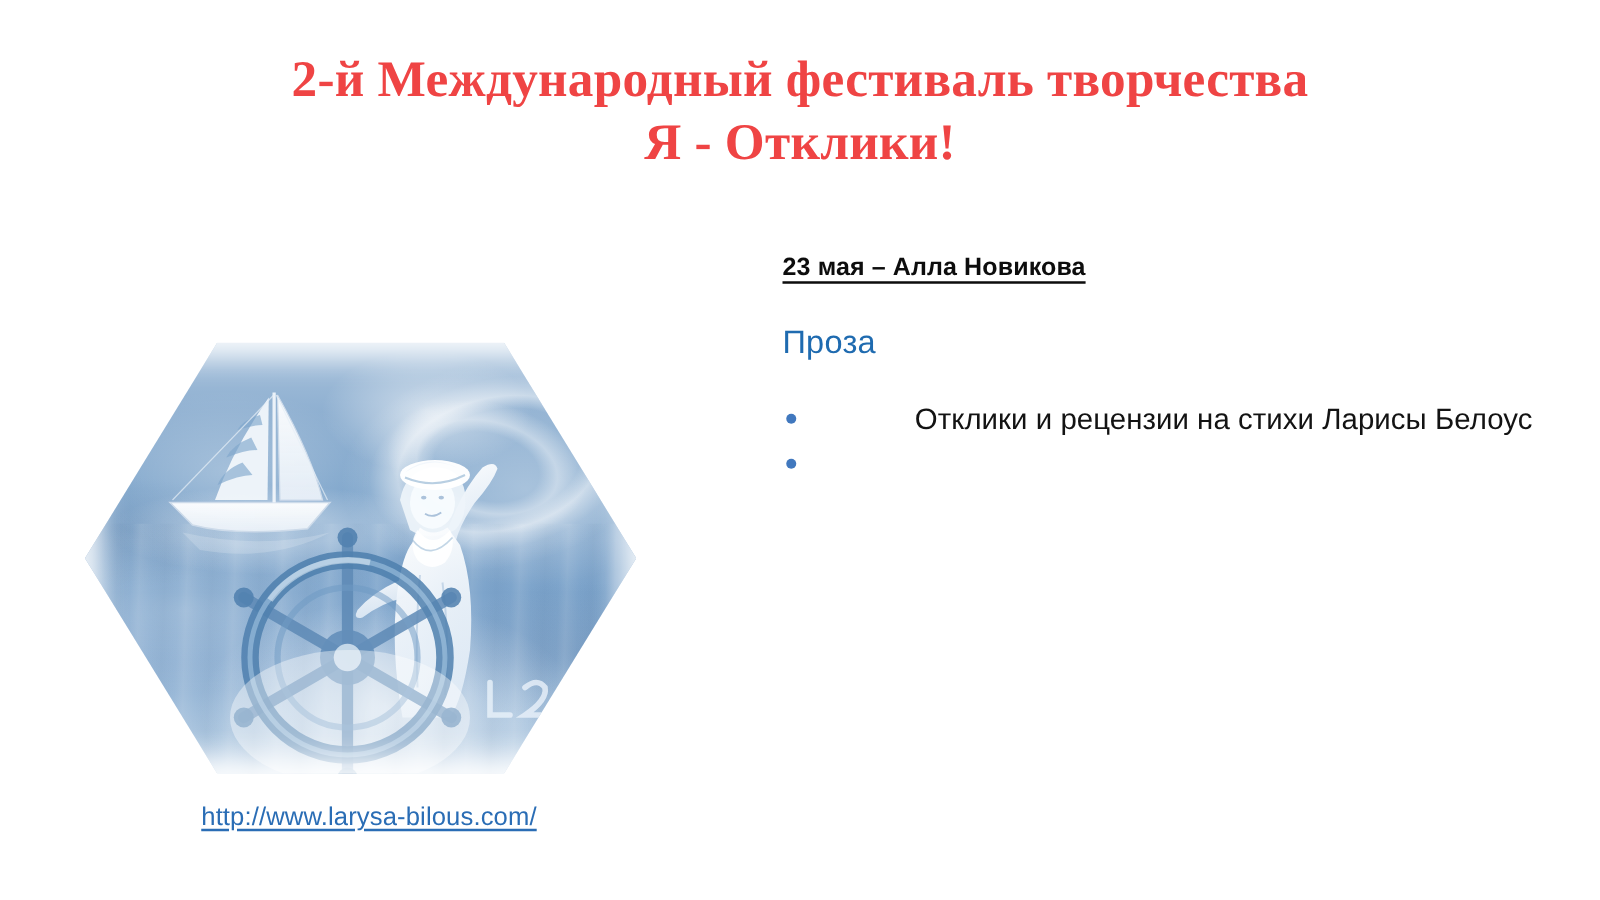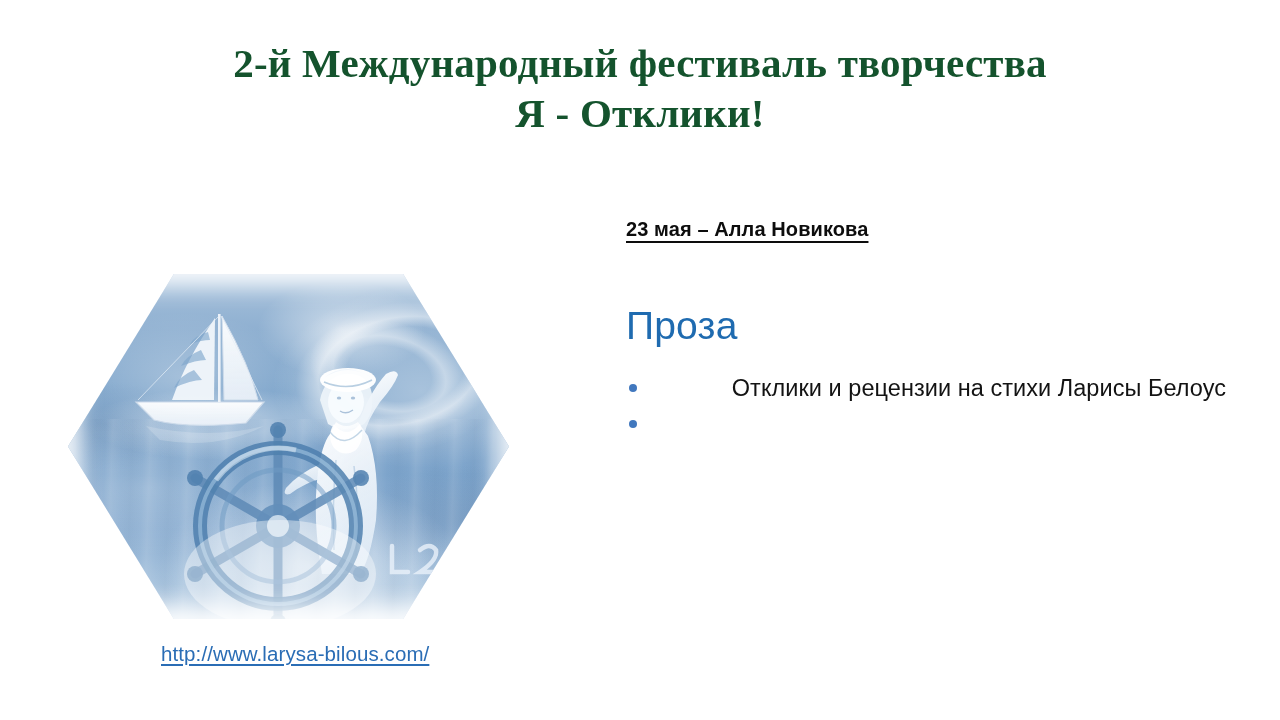--- a/index.html
+++ b/index.html
@@ -22,53 +22,53 @@
     background: #ffffff;
   }
 
   
   .title-block {
     position: absolute;
     left: 90px;
     top: 38px;
     width: 1100px;
     text-align: center;
-    color: #14532d;
+    color: #ef4444;
     font-family: "Liberation Serif", "DejaVu Serif", serif;
     font-weight: bold;
     font-size: 41px;
     line-height: 50px;
     letter-spacing: 0.2px;
   }
   .title-line { display: block; white-space: nowrap; }
 
   
   .right-col {
     position: absolute;
     left: 626px;
-    top: 215px;
+    top: 200px;
     width: 600px;
   }
 
   .date-heading {
     font-family: "Liberation Sans", "DejaVu Sans", sans-serif;
     font-size: 20px;
     font-weight: bold;
     color: #0d0d0d;
     text-decoration: underline;
     text-underline-offset: 5px;
     letter-spacing: 0.1px;
     display: inline-block;
     line-height: 28px;
   }
 
   .section-heading {
-    margin-top: 64px;
+    margin-top: 26px;
     font-family: "Liberation Sans", "DejaVu Sans", sans-serif;
-    font-size: 39px;
+    font-size: 26px;
     font-weight: normal;
     color: #1F6BB0;
     line-height: 38px;
     letter-spacing: 0.2px;
   }
 
   .bullets {
     margin: 0;
     padding: 0;
     list-style: none;

